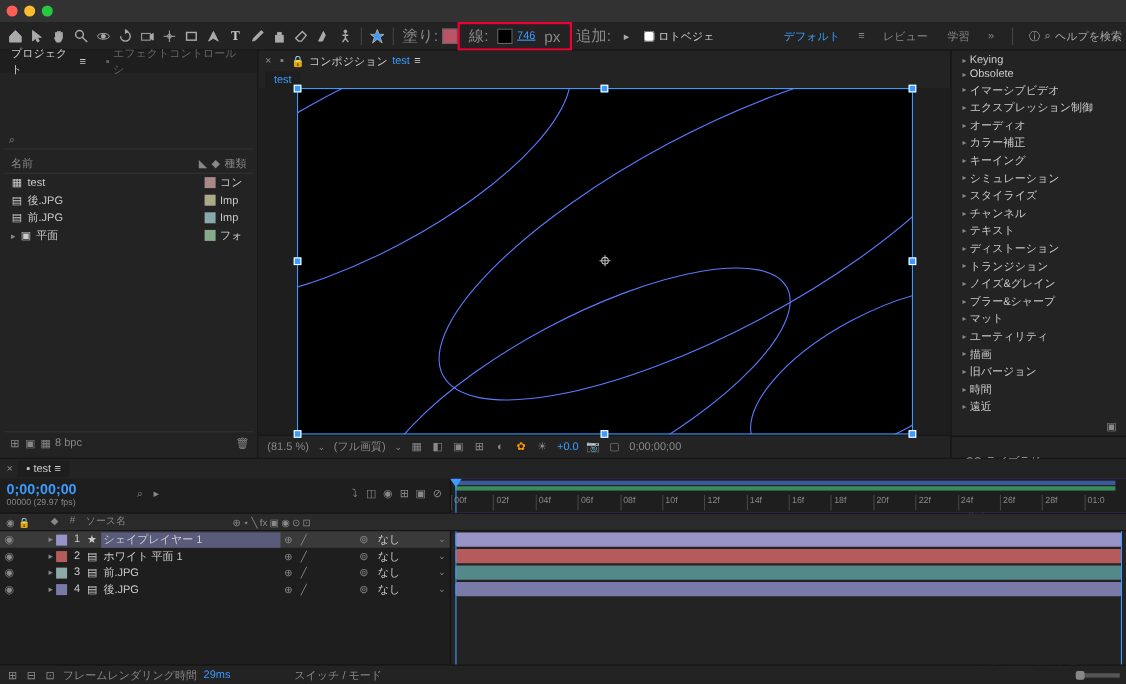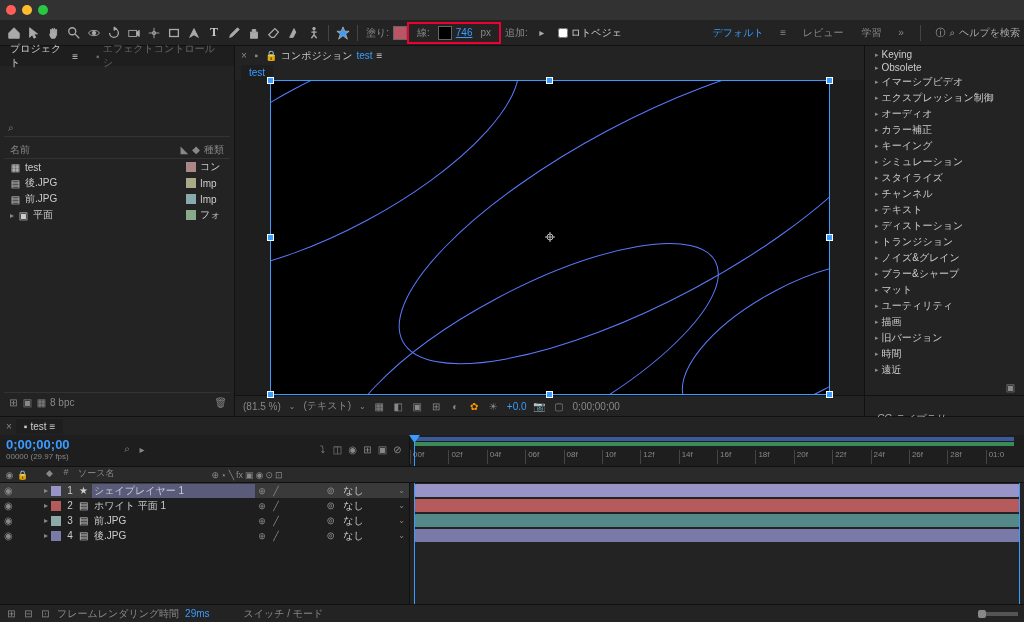--- a/index.html
+++ b/index.html
@@ -6,21 +6,21 @@
   body { font-family: "Hiragino Kaku Gothic Pro", "Meiryo", sans-serif; background: #1e1e1e; color: #ccc; font-size: 10px; width: 1024px; height: 622px; overflow: hidden; user-select: none; }
   .titlebar { height: 20px; background: #323232; display: flex; align-items: center; padding: 0 6px; position: relative; }
   .traffic { display: flex; gap: 6px; }
   .traffic span { width: 10px; height: 10px; border-radius: 50%; display: inline-block; }
   .t-red { background: #ff5f57; } .t-yel { background: #febc2e; } .t-grn { background: #28c840; }
   .title-text { position: absolute; left: 0; right: 0; text-align: center; color: #ddd; font-size: 11px; }
   .toolbar { height: 26px; background: #232323; display: flex; align-items: center; padding: 0 4px; border-bottom: 1px solid #111; }
   .tool-btn { width: 18px; height: 18px; display: flex; align-items: center; justify-content: center; margin: 0 1px; color: #aaa; cursor: pointer; }
   .tool-btn svg { width: 14px; height: 14px; fill: #aaa; stroke: #aaa; }
   .tool-sep { width: 1px; height: 16px; background: #444; margin: 0 4px; }
-  .tool-text { color: #888; font-size: 10px; margin: 0 4px; }
+  .tool-text { color: #888; font-size: 14px; margin: 0 4px; }
   .highlight-box { border: 2px solid #e03; padding: 2px 4px; display: flex; align-items: center; gap: 4px; }
   .swatch { width: 14px; height: 14px; border: 1px solid #666; }
   .link-val { color: #3a9cff; text-decoration: underline; cursor: pointer; }
   .workspace-tabs { margin-left: auto; display: flex; gap: 10px; align-items: center; }
   .ws-tab { color: #888; cursor: pointer; padding: 0 4px; }
   .ws-tab.active { color: #3a9cff; }
   .search { display: flex; align-items: center; gap: 4px; color: #aaa; }
   .main { display: flex; height: 370px; }
   .project-panel { width: 235px; background: #232323; display: flex; flex-direction: column; border-right: 1px solid #111; }
   .panel-tabs { height: 20px; display: flex; align-items: center; background: #1e1e1e; padding: 0 4px; gap: 6px; }
@@ -296,21 +296,21 @@
           <span class="handle" style="right:-4px;top:calc(50% - 4px)"></span>
           <span class="handle" style="left:-4px;bottom:-4px"></span>
           <span class="handle" style="left:calc(50% - 4px);bottom:-4px"></span>
           <span class="handle" style="right:-4px;bottom:-4px"></span>
         </div>
       </div>
     </div>
     <div class="comp-footer">
       <span>(81.5 %)</span>
         <span class="arrow">⌄</span>
-      <span>(テキスト)</span>
+      <span>(フル画質)</span>
         <span class="arrow">⌄</span>
       <span class="mini-icon">▦</span>
       <span class="mini-icon">◧</span>
       <span class="mini-icon">▣</span>
       <span class="mini-icon">⊞</span>
       <span class="mini-icon">◐</span>
       <span class="mini-icon" style="color:#f90">✿</span>
       <span class="mini-icon">☀</span>
       <span style="color:#3a9cff">+0.0</span>
       <span class="mini-icon">📷</span>
@@ -528,20 +528,20 @@
       <div style="position:absolute;left:4px;top:0;bottom:0;width:1px;background:#3a9cff"></div>
       <div style="position:absolute;right:4px;top:0;bottom:0;width:1px;background:#3a9cff"></div>
     </div>
   </div>
   <div class="tl-footer">
     <span class="mini-icon">⊞</span>
     <span class="mini-icon">⊟</span>
     <span class="mini-icon">⊡</span>
     <span>フレームレンダリング時間</span>
     <span style="color:#3a9cff">29ms</span>
-    <span style="margin-left:28px">スイッチ / モード</span>
+    <span style="margin-left:52px">スイッチ / モード</span>
     <div style="margin-left:auto;display:flex;gap:4px;align-items:center">
       <span style="width:40px;height:4px;background:#555;position:relative">
           <span style="position:absolute;left:0;top:-2px;width:8px;height:8px;background:#888;border-radius:2px"></span>
         </span>
     </div>
   </div>
 </div>
 
 </body></html>

